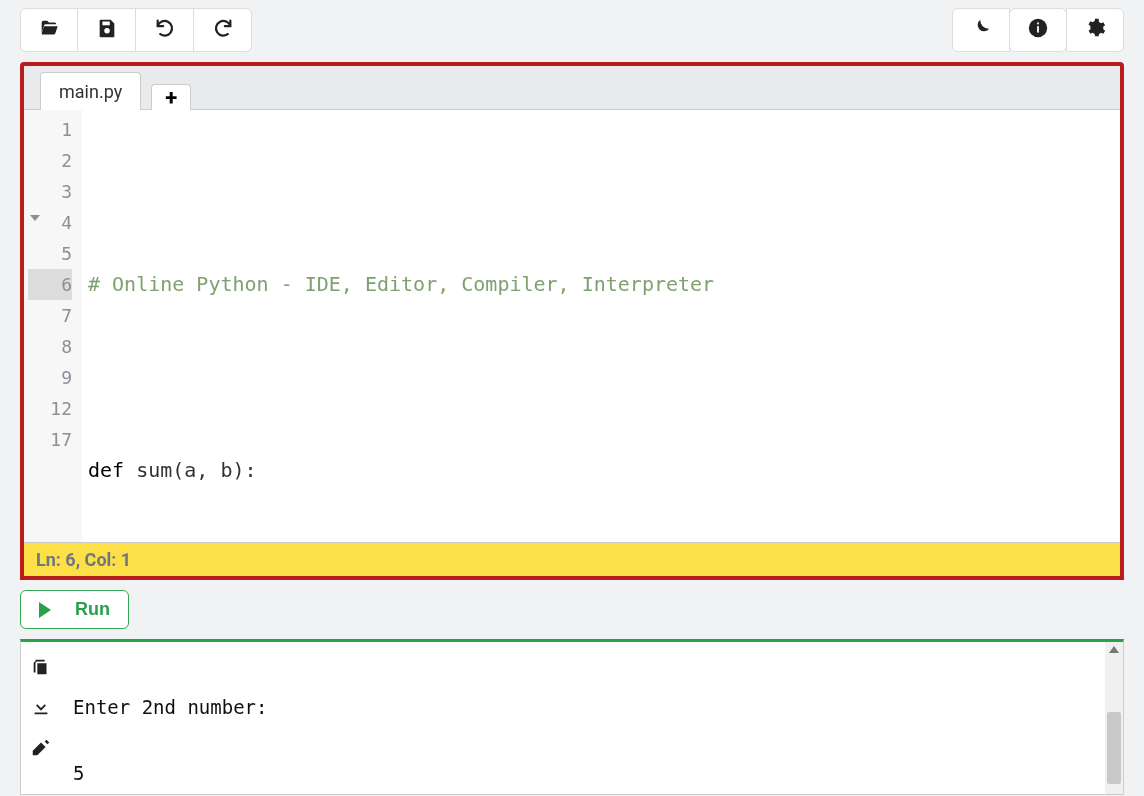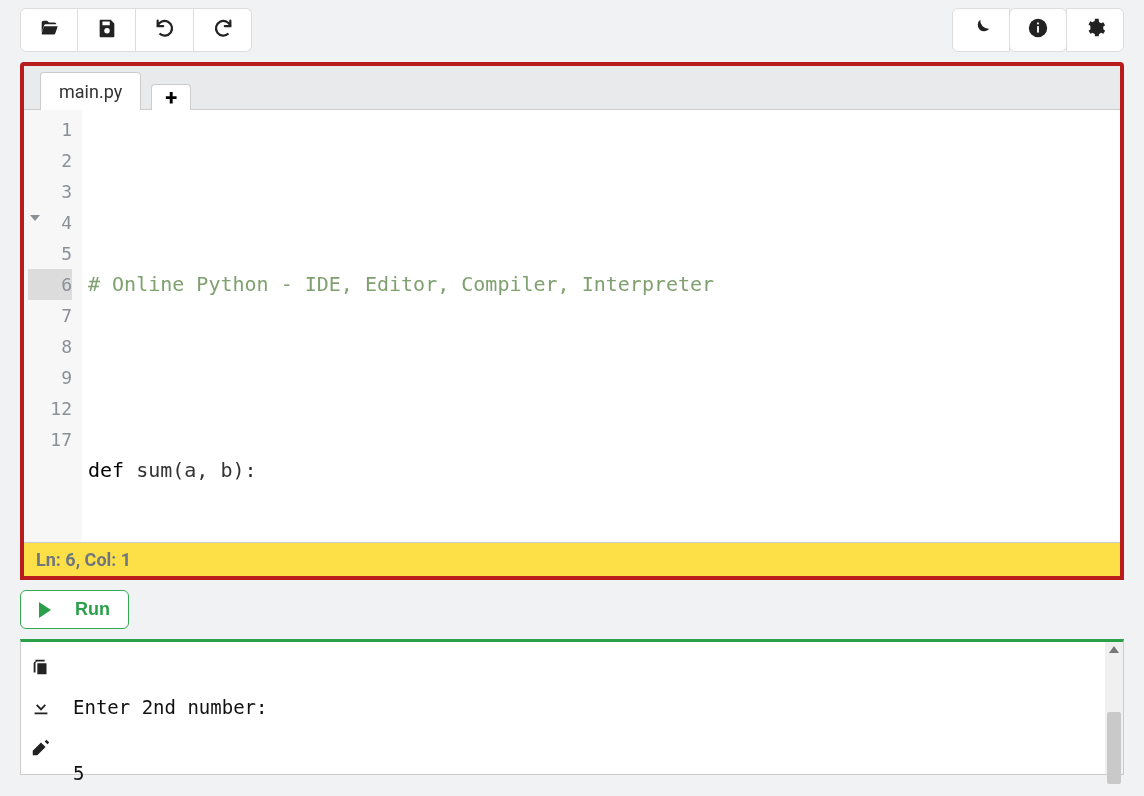--- a/index.html
+++ b/index.html
@@ -154,21 +154,21 @@
     font-size:18px;
     color:#333;
   }
   .cli-input::placeholder{ color:#888;}
   .terminal-wrap {
     margin: 10px 20px 0 20px;
     display:flex;
     border:1px solid #ccc;
     border-top:3px solid #2aa04a;
     background:#fff;
-    height: 136px;
+    height: 156px;
     position:relative;
   }
   .term-side {
     width: 40px;
     background:#fff;
     border-right: none;
     display:flex;flex-direction:column;gap:14px;
     padding:14px 6px;
     color:#222;
     font-size:18px;

